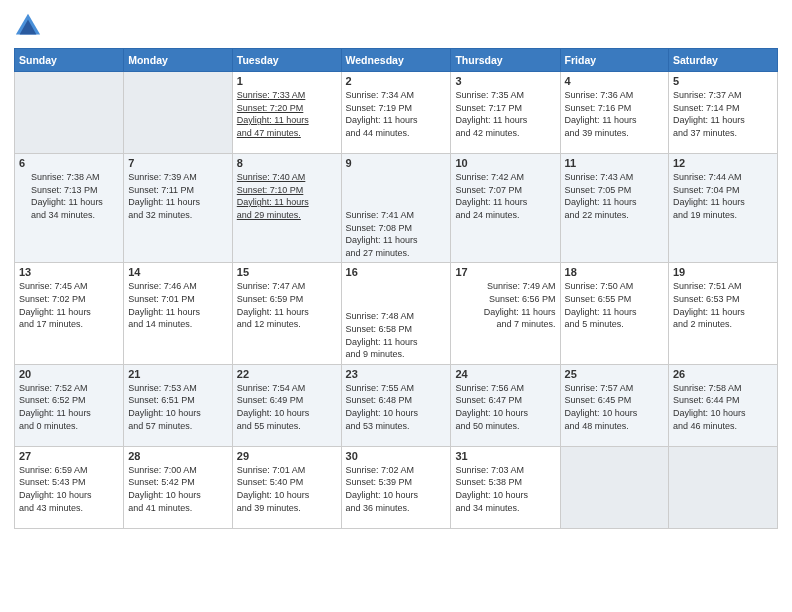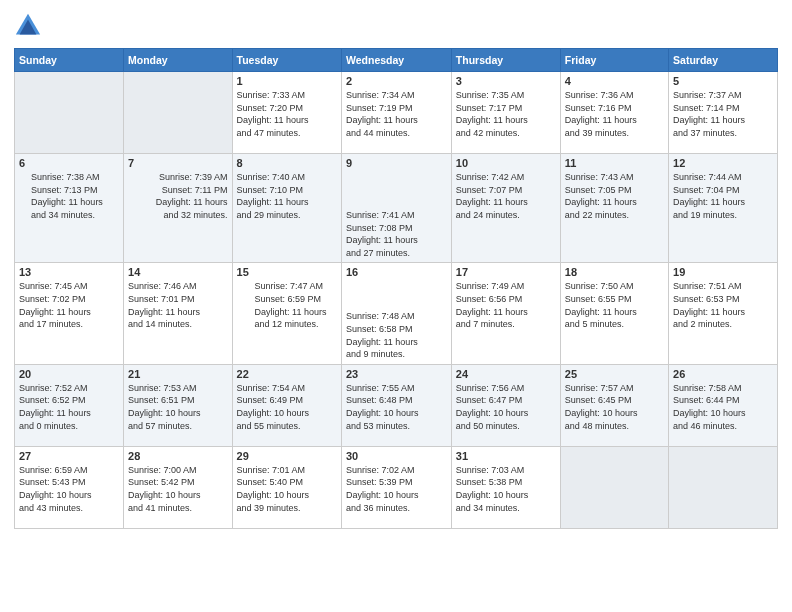--- a/index.html
+++ b/index.html
@@ -126,21 +126,21 @@
           <th>Friday</th>
           <th>Saturday</th>
         </tr>
     </thead>
     <tbody>
     <tr>
           <td class="empty-cell"></td>
           <td class="empty-cell"></td>
           <td>
             <div class="day-number">1</div>
-            <div class="day-info" style="white-space: pre-line;">Sunrise: 7:33 AM
+            <div class="day-info" style="white-space: pre-line; text-decoration: underline;">Sunrise: 7:33 AM
 Sunset: 7:20 PM
 Daylight: 11 hours
 and 47 minutes.</div>
           </td>
           <td>
             <div class="day-number">2</div>
             <div class="day-info" style="white-space: pre-line;">Sunrise: 7:34 AM
 Sunset: 7:19 PM
 Daylight: 11 hours
 and 44 minutes.</div>
@@ -170,28 +170,28 @@
         <tr>
           <td>
             <div class="day-number">6</div>
             <div class="day-info" style="white-space: pre-line; margin-left: 12px;">Sunrise: 7:38 AM
 Sunset: 7:13 PM
 Daylight: 11 hours
 and 34 minutes.</div>
           </td>
           <td>
             <div class="day-number">7</div>
-            <div class="day-info" style="white-space: pre-line; text-align: right;">Sunrise: 7:39 AM
+            <div class="day-info" style="white-space: pre-line;">Sunrise: 7:39 AM
 Sunset: 7:11 PM
 Daylight: 11 hours
 and 32 minutes.</div>
           </td>
           <td>
             <div class="day-number">8</div>
-            <div class="day-info" style="white-space: pre-line;">Sunrise: 7:40 AM
+            <div class="day-info" style="white-space: pre-line; text-decoration: underline;">Sunrise: 7:40 AM
 Sunset: 7:10 PM
 Daylight: 11 hours
 and 29 minutes.</div>
           </td>
           <td>
             <div class="day-number">9</div>
             <div class="day-info" style="white-space: pre-line; margin-top: 40px;">Sunrise: 7:41 AM
 Sunset: 7:08 PM
 Daylight: 11 hours
 and 27 minutes.</div>
@@ -228,35 +228,35 @@
           </td>
           <td>
             <div class="day-number">14</div>
             <div class="day-info" style="white-space: pre-line;">Sunrise: 7:46 AM
 Sunset: 7:01 PM
 Daylight: 11 hours
 and 14 minutes.</div>
           </td>
           <td>
             <div class="day-number">15</div>
-            <div class="day-info" style="white-space: pre-line; margin-left: 18px;">Sunrise: 7:47 AM
+            <div class="day-info" style="white-space: pre-line;">Sunrise: 7:47 AM
 Sunset: 6:59 PM
 Daylight: 11 hours
 and 12 minutes.</div>
           </td>
           <td>
             <div class="day-number">16</div>
             <div class="day-info" style="white-space: pre-line; margin-top: 32px;">Sunrise: 7:48 AM
 Sunset: 6:58 PM
 Daylight: 11 hours
 and 9 minutes.</div>
           </td>
           <td>
             <div class="day-number">17</div>
-            <div class="day-info" style="white-space: pre-line;">Sunrise: 7:49 AM
+            <div class="day-info" style="white-space: pre-line; text-align: right;">Sunrise: 7:49 AM
 Sunset: 6:56 PM
 Daylight: 11 hours
 and 7 minutes.</div>
           </td>
           <td>
             <div class="day-number">18</div>
             <div class="day-info" style="white-space: pre-line;">Sunrise: 7:50 AM
 Sunset: 6:55 PM
 Daylight: 11 hours
 and 5 minutes.</div>

